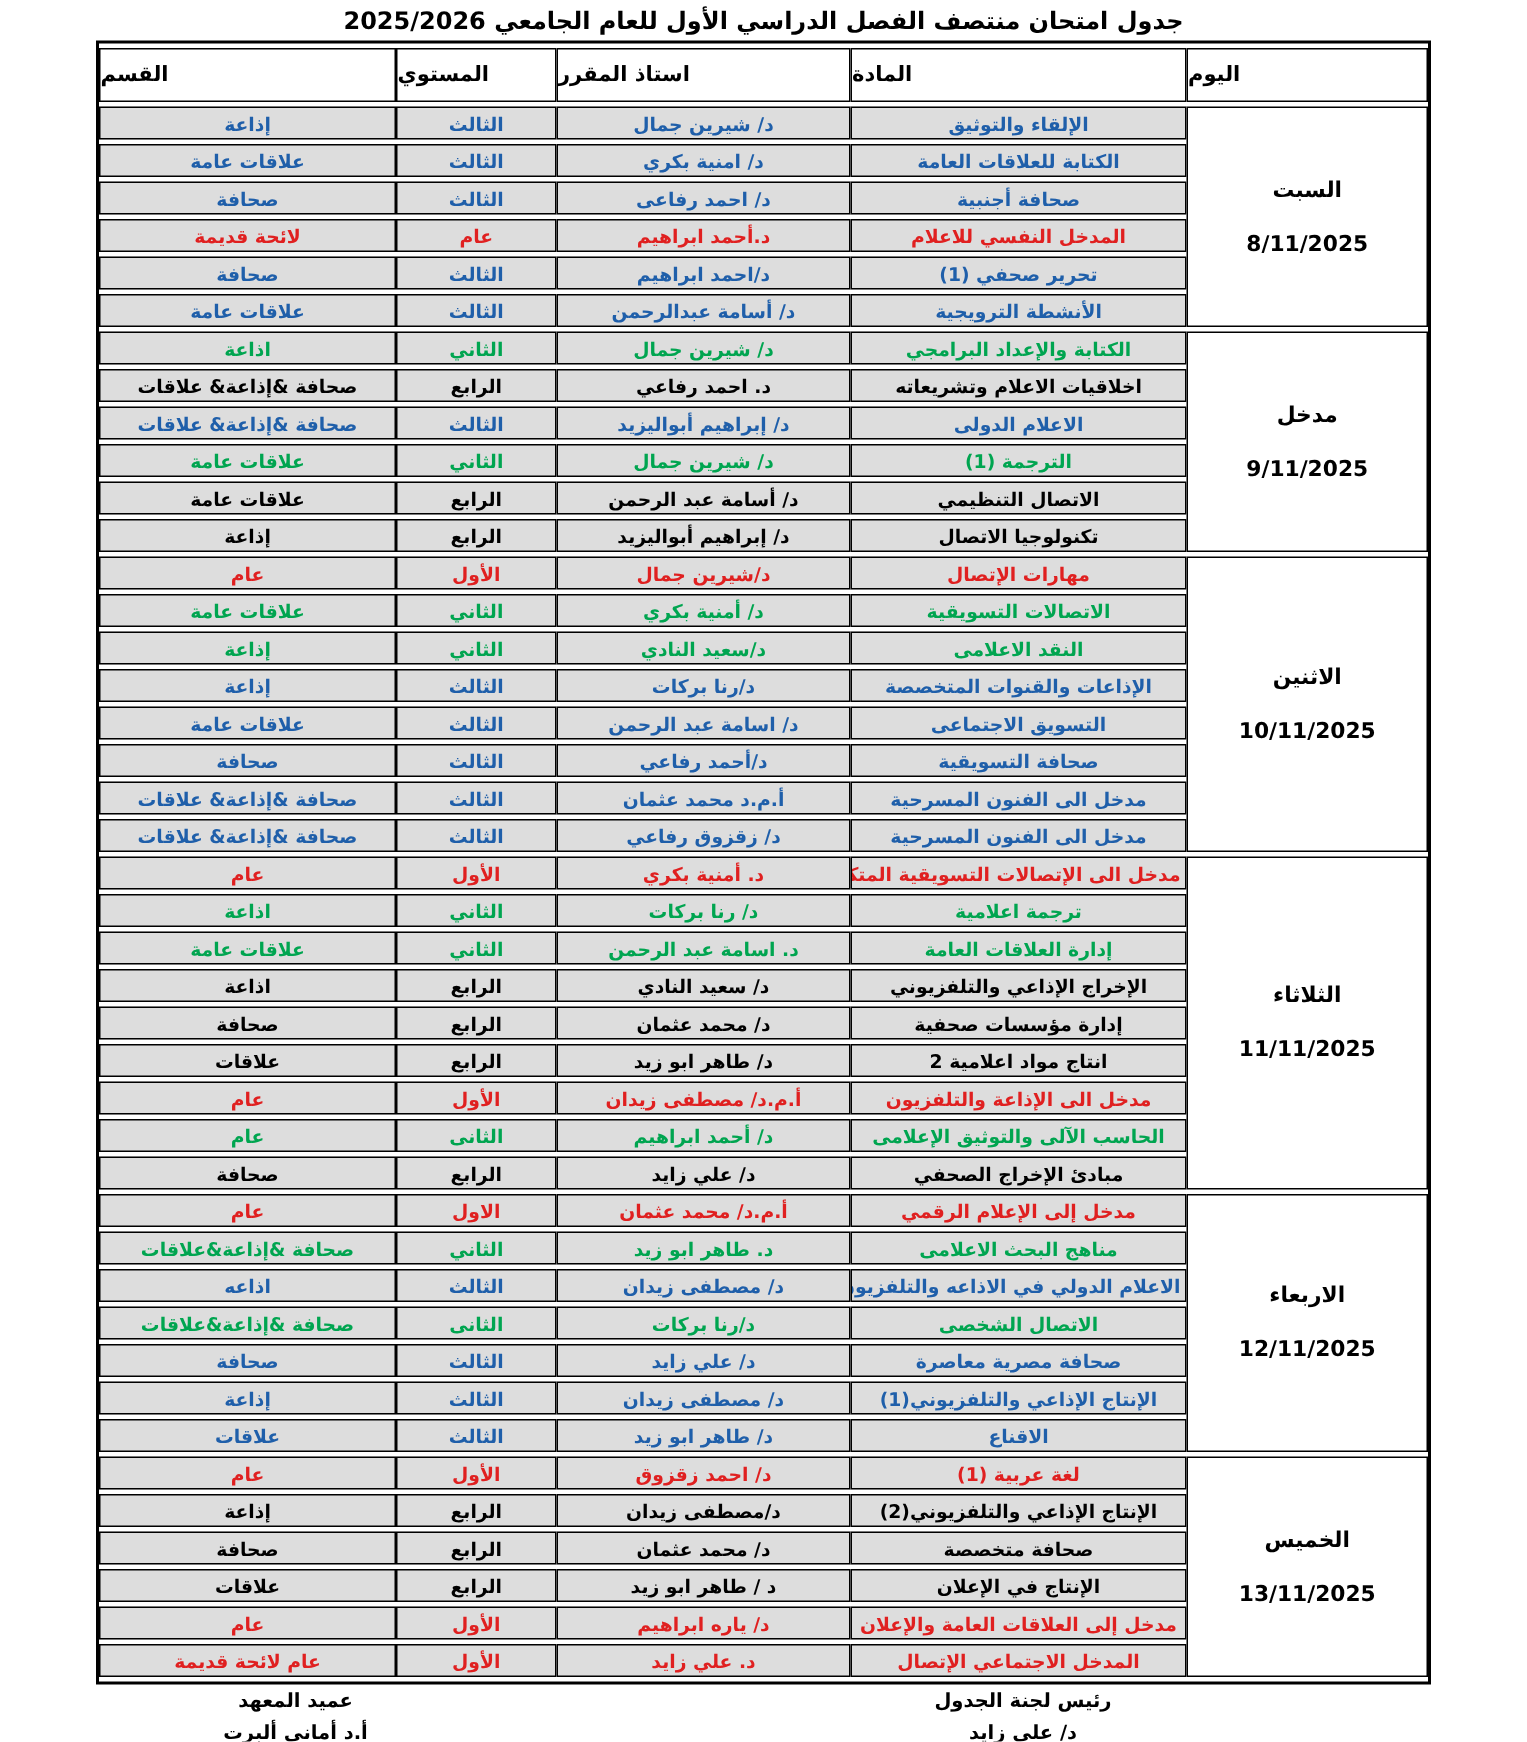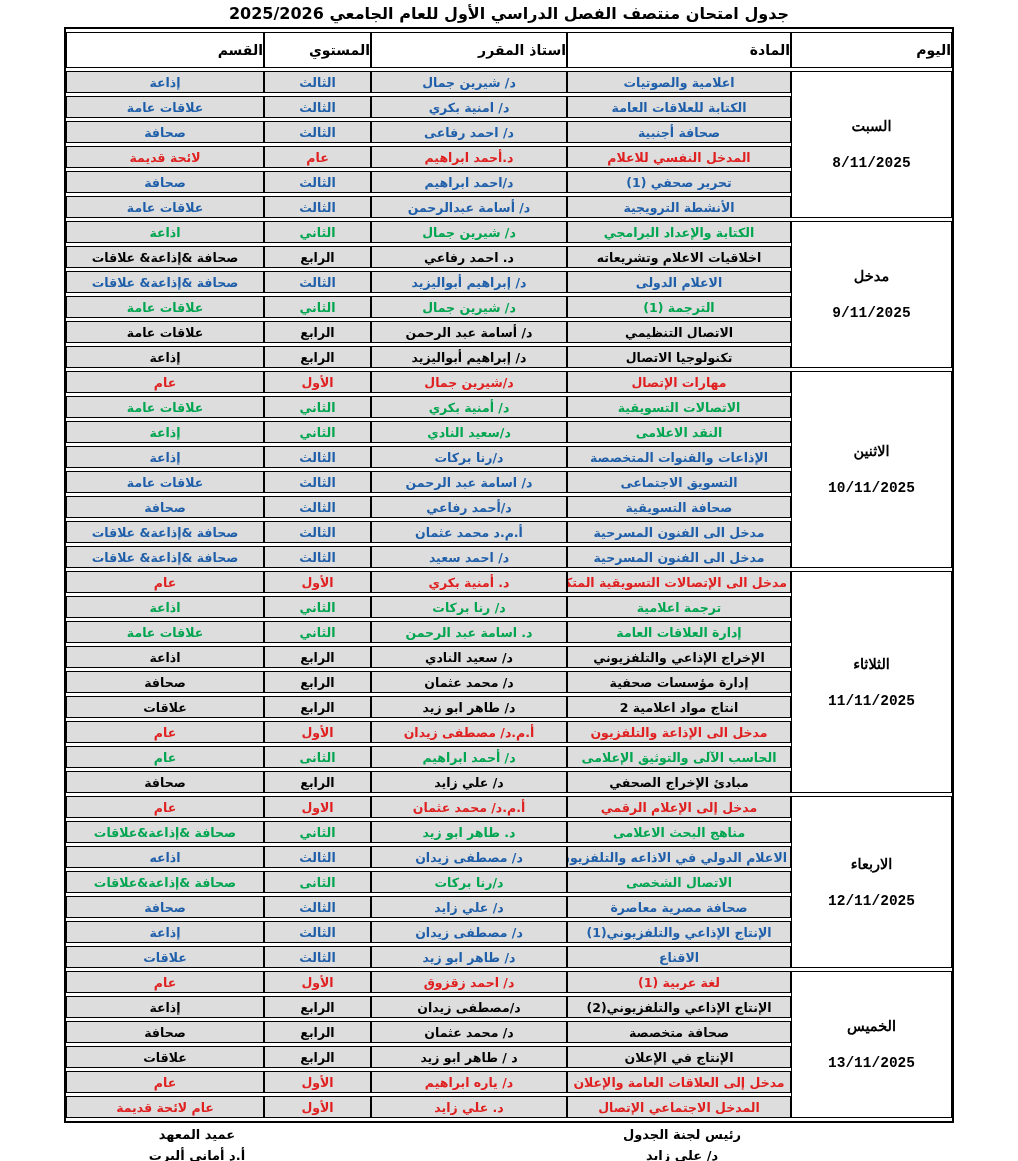--- a/index.html
+++ b/index.html
@@ -24,37 +24,37 @@
     background:#fff;
   }
   col.col-day{width:161px;}
   col.col-subject{width:224px;}
   col.col-instructor{width:196px;}
   col.col-level{width:107px;}
   col.col-department{width:198px;}
   th{
     background:#fff;border:1px solid #000;
     font-size:14px;font-weight:bold;color:#000;
-    height:34px;text-align:right;padding:0;
+    height:34px;text-align:left;padding:0;
   }
   td.data-cell{
     background:var(--cell-bg,#DDDDDD);
     border:1px solid #000;
     text-align:center;vertical-align:middle;
     font-weight:bold;font-size:12.5px;
     height:20px;padding:0 3px;
     white-space:nowrap;overflow:hidden;
   }
   td.day-cell{
     background:#fff;border:1px solid #000;
     text-align:center;vertical-align:middle;
     font-weight:bold;font-size:14.5px;color:#000;
   }
-  .day-name{margin-bottom:20px;font-family:Liberation Serif, serif;}
-  .day-date{direction:ltr;font-family:Liberation Mono, monospace;}
+  .day-name{margin-bottom:20px;}
+  .day-date{direction:ltr;}
   .c-blue{color:var(--c-blue,#1F5FAA);}
   .c-green{color:var(--c-green,#00A550);}
   .c-red{color:var(--c-red,#E02020);}
   .c-black{color:#000;}
   .footer{position:relative;height:42px;direction:rtl;}
   .sig{
     position:absolute;top:2px;width:200px;
     text-align:center;font-weight:bold;font-size:13px;color:#000;
     line-height:1.6;
   }
@@ -83,21 +83,21 @@
           <th>المستوي</th>
           <th>القسم</th>
         </tr>
     </thead>
     <tbody id="table-body">
         <tr>
           <td rowspan="6" class="day-cell">
             <div class="day-name">السبت</div>
             <div class="day-date">8/11/2025</div>
           </td>
-          <td class="data-cell c-blue">اعلامية والصوتيات</td>
+          <td class="data-cell c-blue">الإلقاء والتوثيق</td>
           <td class="data-cell c-blue">د/ شيرين جمال</td>
           <td class="data-cell c-blue">الثالث</td>
           <td class="data-cell c-blue">إذاعة</td>
         </tr>
         <tr>
           <td class="data-cell c-blue">الكتابة للعلاقات العامة</td>
           <td class="data-cell c-blue">د/ امنية بكري</td>
           <td class="data-cell c-blue">الثالث</td>
           <td class="data-cell c-blue">علاقات عامة</td>
         </tr>
@@ -206,21 +206,21 @@
           <td class="data-cell c-blue">صحافة</td>
         </tr>
         <tr>
           <td class="data-cell c-blue">مدخل الى الفنون المسرحية</td>
           <td class="data-cell c-blue">أ.م.د محمد عثمان</td>
           <td class="data-cell c-blue">الثالث</td>
           <td class="data-cell c-blue">صحافة &amp;إذاعة&amp; علاقات</td>
         </tr>
         <tr>
           <td class="data-cell c-blue">مدخل الى الفنون المسرحية</td>
-          <td class="data-cell c-blue">د/ احمد سعيد</td>
+          <td class="data-cell c-blue">د/ زقزوق رفاعي</td>
           <td class="data-cell c-blue">الثالث</td>
           <td class="data-cell c-blue">صحافة &amp;إذاعة&amp; علاقات</td>
         </tr>
         <tr>
           <td rowspan="9" class="day-cell">
             <div class="day-name">الثلاثاء</div>
             <div class="day-date">11/11/2025</div>
           </td>
           <td class="data-cell c-red">مدخل الى الإتصالات التسويقية المتكاملة</td>
           <td class="data-cell c-red">د. أمنية بكري</td>

